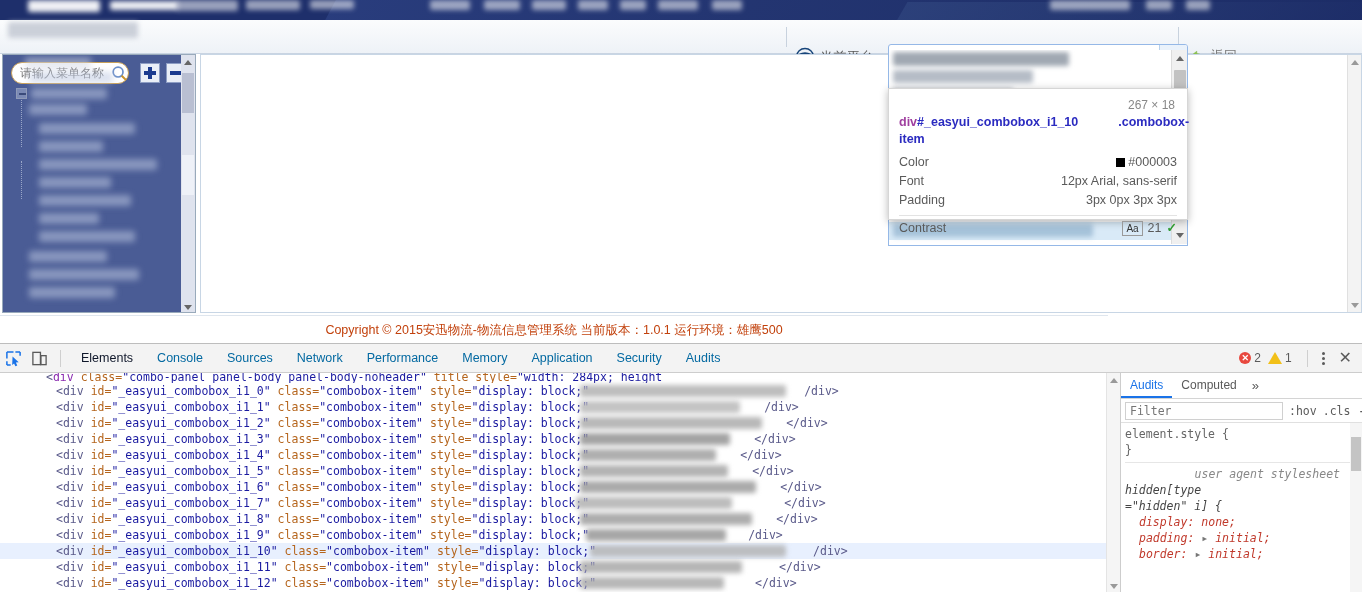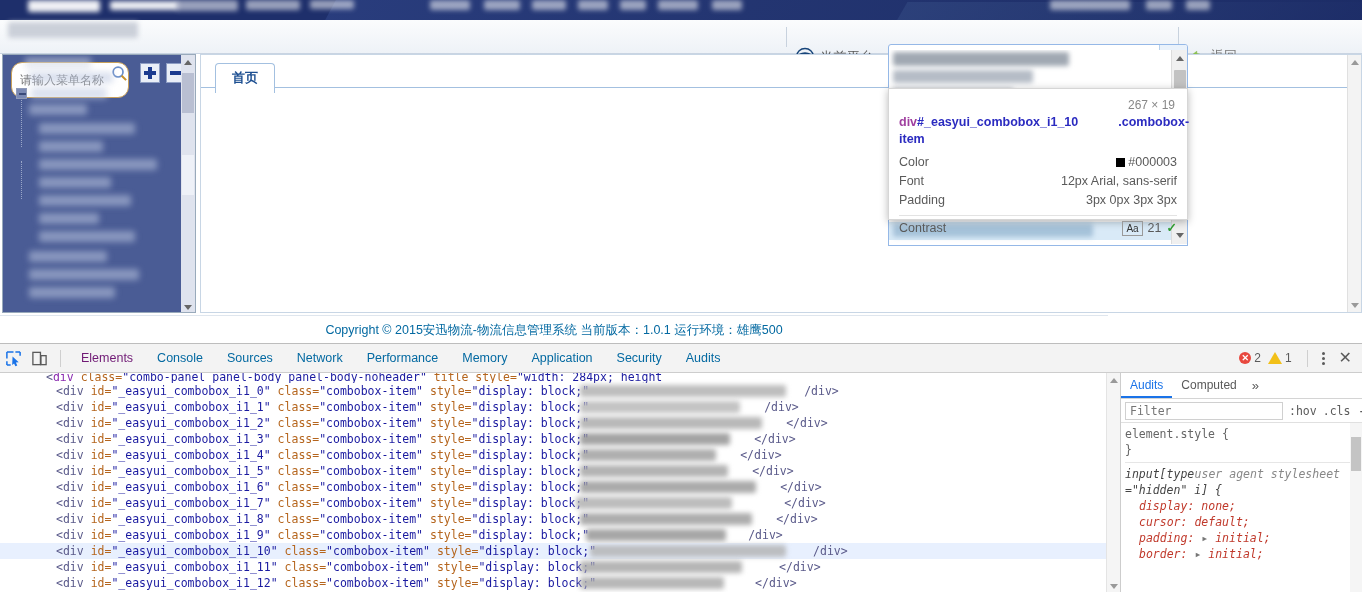--- a/index.html
+++ b/index.html
@@ -144,21 +144,21 @@
   
   .page-body {
     position: absolute; left: 0; top: 54px; width: 1362px; height: 261px;
     background: #fff;
   }
   .side-panel {
     position: absolute; left: 2px; top: 0; width: 194px; height: 259px;
     background: #4a5c95; border: 1px solid #9ab; overflow: hidden;
   }
   .side-search {
-    position: absolute; left: 8px; top: 7px; width: 118px; height: 36px;
+    position: absolute; left: 8px; top: 7px; width: 118px; height: 22px;
     background: #fff; border: 1px solid #c8a05a; border-radius: 11px;
     font-size: 12px; color: #9a9a9a; padding: 3px 22px 3px 8px;
     outline: none;
   }
   .side-mag {
     position: absolute; left: 108px; top: 10px; width: 17px; height: 17px;
   }
   .side-btn {
     position: absolute; top: 8px; width: 20px; height: 20px;
     background: #e9eef7; border: 1px solid #8d9dc4;
@@ -216,21 +216,21 @@
   .cs-arrow {
     position: absolute; left: 0; width: 14px; height: 14px;
     display:flex; align-items:center; justify-content:center; cursor: pointer;
   }
 
   
   .footer {
     position: absolute; left: 0; top: 315px; width: 1108px; height: 28px;
     background: #fff; border-top: 1px solid #dfe6ee;
     text-align: center; line-height: 28px;
-    font-size: 12.5px; color: #0369a1;
+    font-size: 12.5px; color: #c2410c;
   }
 
   
   .devtools {
     position: absolute; left: 0; top: 343px; width: 1362px; height: 249px;
     background: #fff; border-top: 1px solid #bdbdbd;
   }
   .dt-toolbar {
     position: absolute; left: 0; top: 0; width: 100%; height: 29px;
     background: #f3f3f3; border-bottom: 1px solid #cdcdcd;
@@ -238,21 +238,21 @@
   }
   .dt-icon-btn {
     width: 26px; height: 26px; display:flex; align-items:center; justify-content:center;
     cursor: pointer;
   }
   .dt-vsep { width:1px; height:17px; background:#cfcfcf; margin: 0 8px; }
   .dt-tab {
     padding: 0 12px; height: 28px; line-height: 28px;
     font-size: 12.5px; color: #0369a1; cursor: pointer; white-space: nowrap;
   }
-  .dt-tab.active { color: #701a75; }
+  .dt-tab.active { color: #0f172a; }
   .dt-right { margin-left: auto; display:flex; align-items:center; padding-right: 6px; }
   .err-badge, .warn-badge {
     display:flex; align-items:center; gap:3px; font-size:12px; color:#5a5a5a; margin-right:7px;
   }
   .err-dot {
     width:12px;height:12px;border-radius:50%;background:#e8483e;
     display:flex;align-items:center;justify-content:center;color:#fff;font-size:9px;font-weight:bold;
   }
   .warn-tri {
     width:0;height:0;border-left:7px solid transparent;border-right:7px solid transparent;
@@ -416,21 +416,21 @@
         </div>
       <div class="dd-thumb"></div>
       <div class="dd-down">
           <span class="tri-dn"></span>
         </div>
     </div>
   </div>
 
   <div class="dt-tip">
     <div class="tip-sel">
-      <span class="tip-dims">267 × 19</span>
+      <span class="tip-dims">267 × 18</span>
       <span class="tip-tag">div</span><span class="tip-id">#</span><span class="tip-id">_easyui_combobox_i1_10</span><span class="tip-cls">.combobox-item</span>
     </div>
     <div class="tip-row">
       <span>Color</span>
       <span class="v"><span class="tip-swatch"></span><span>#000003</span></span>
     </div>
     <div class="tip-row">
       <span>Font</span>
       <span class="v">12px Arial, sans-serif</span>
     </div>
@@ -493,25 +493,20 @@
           </div>
         <div class="side-thumb" style="top:18px;height:40px;"></div>
         <div class="side-thumb" style="top:100px;height:40px;background:#eef1f8;"></div>
         <div class="side-arrow" style="bottom:0;">
             <span class="tri-dn"></span>
           </div>
       </div>
     </div>
 
     <div class="content-area">
-      <div class="tabs-bar">
-        <div class="tab">
-          <span>首页</span>
-        </div>
-      </div>
       <div class="content-scroll">
         <div class="cs-arrow" style="top:0;">
             <span class="tri-up" style="border-bottom-color:#999;"></span>
           </div>
         <div class="cs-arrow" style="bottom:0;">
             <span class="tri-dn" style="border-top-color:#999;"></span>
           </div>
       </div>
     </div>
   </div>
@@ -703,25 +698,24 @@
         <span class="st-plus">+</span>
       </div>
       <div class="st-body">
         <div>
           <div class="st-rule-elem">element.style {</div>
           <div class="st-rule-elem">}</div>
         </div>
         <div class="st-block">
           <div>
             <span class="st-ua">user agent stylesheet</span>
-            <span class="st-sel">input[type</span>
+            <span class="st-sel">hidden[type</span>
           </div>
           <div class="st-sel">="hidden" i] {</div>
           <div><span class="st-prop">display</span><span class="st-val2">: </span><span class="st-val2">none;</span></div>
-          <div><span class="st-prop">cursor</span><span class="st-val2">: </span><span class="st-val2">default;</span></div>
           <div><span class="st-prop">padding</span><span class="st-val2">:</span><span class="st-tri"> ▸ </span><span class="st-val2">initial;</span></div>
           <div><span class="st-prop">border</span><span class="st-val2">:</span><span class="st-tri"> ▸ </span><span class="st-val2">initial;</span></div>
 
         </div>
       </div>
       <div class="st-scroll">
         <div class="st-thumb"></div>
       </div>
     </div>
   </div>

